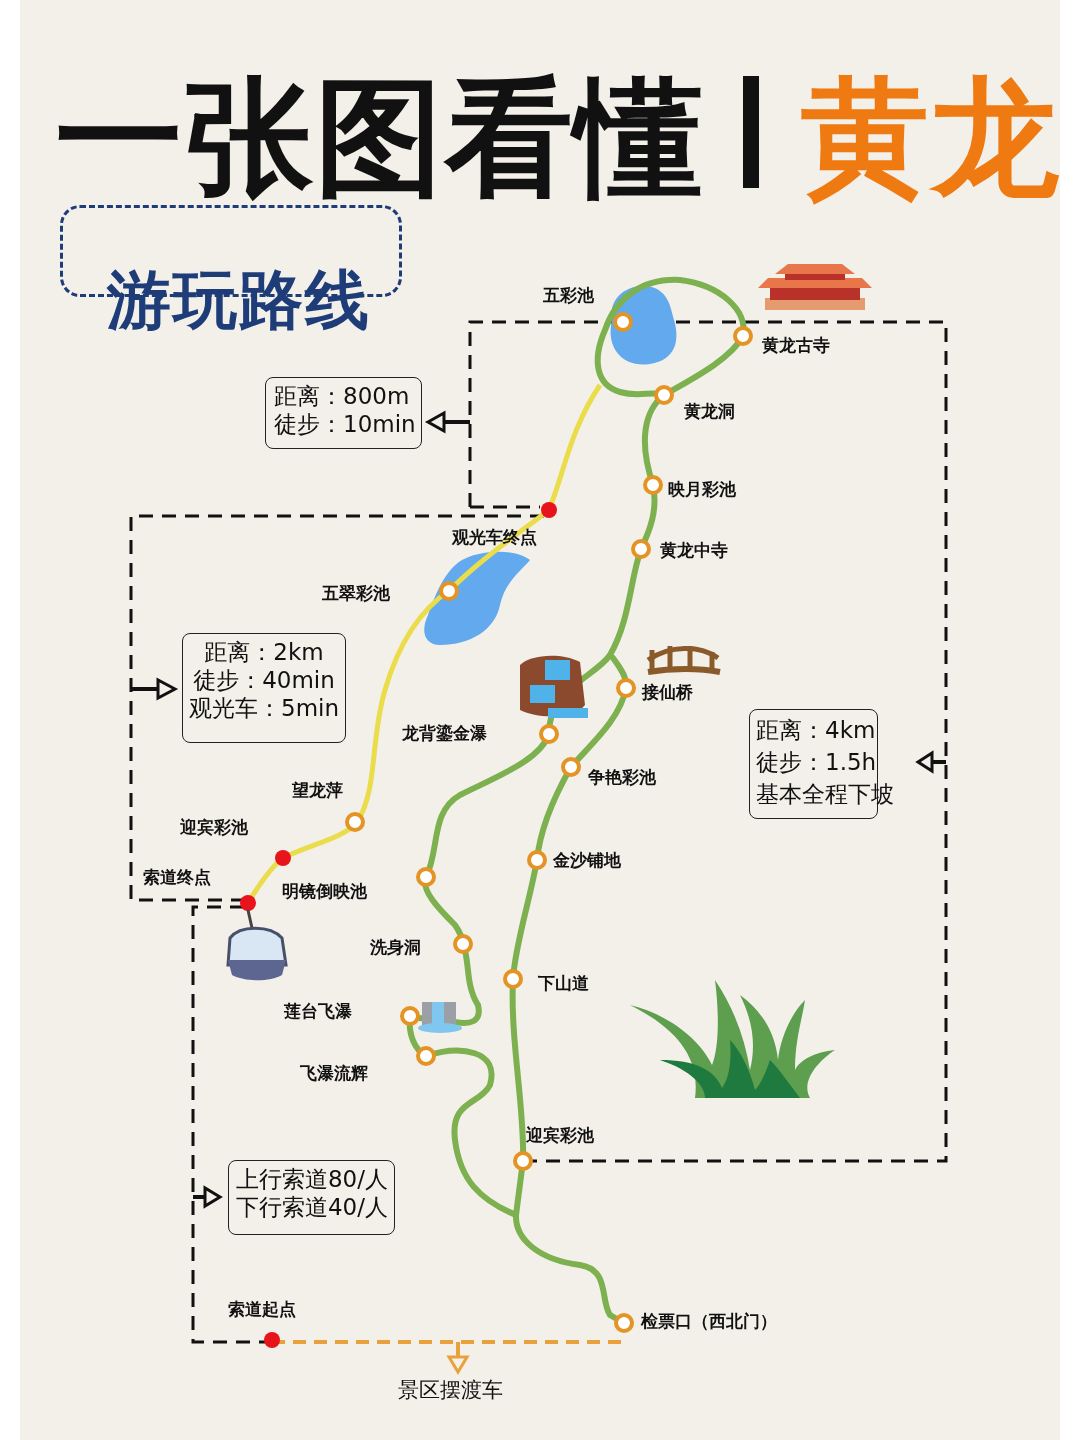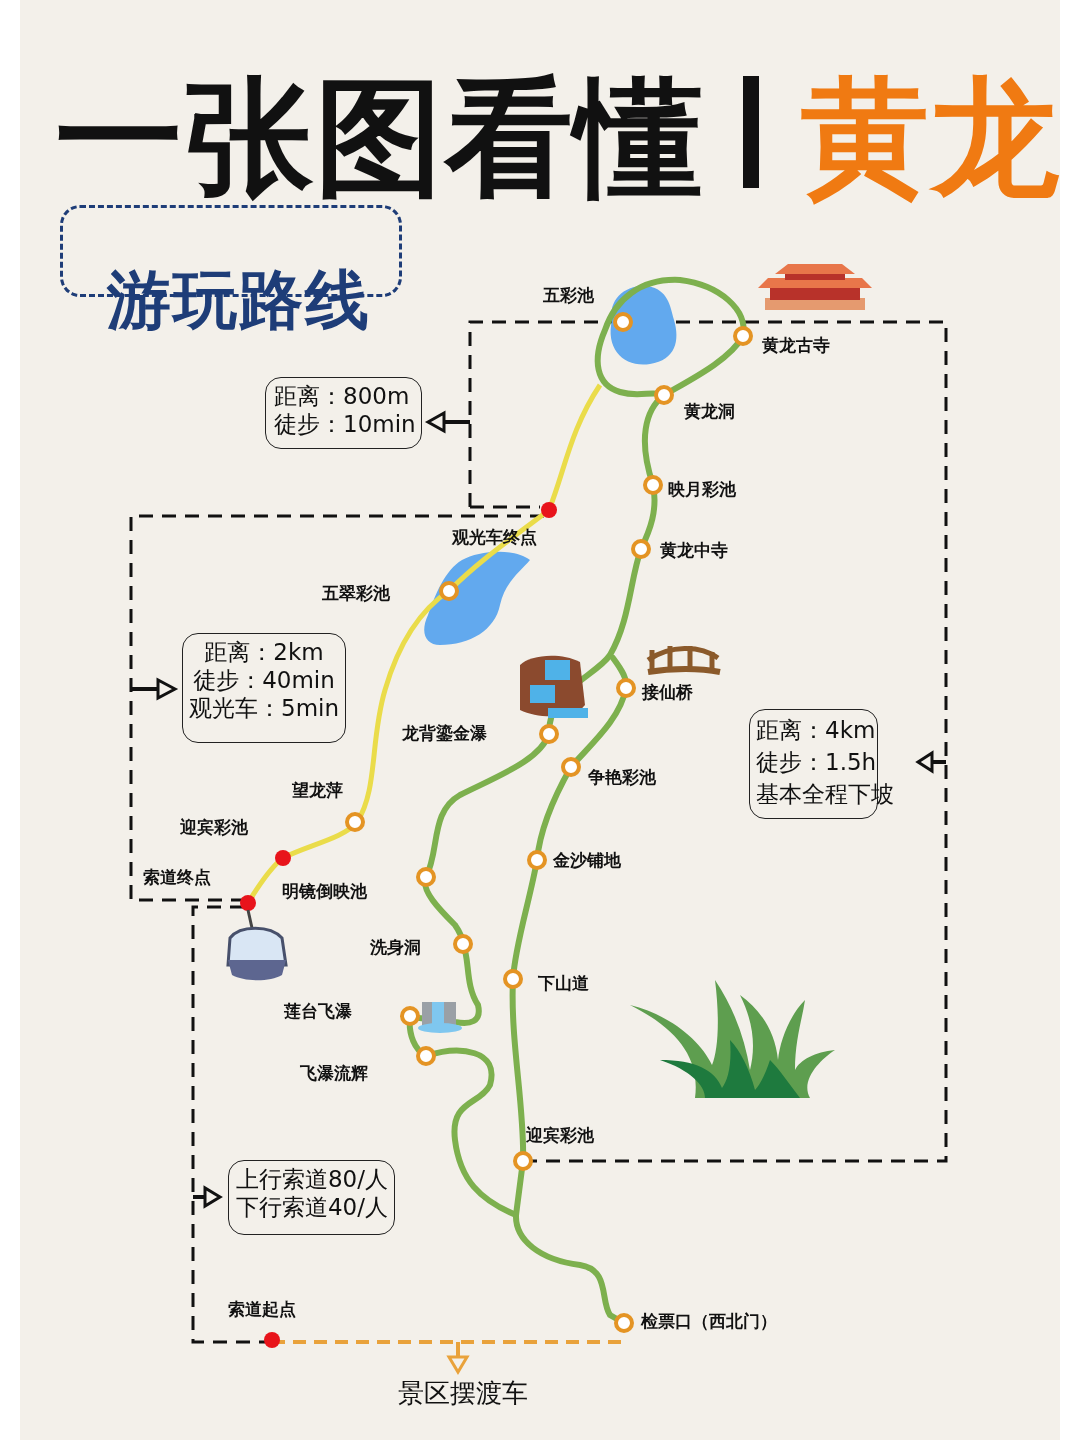--- a/index.html
+++ b/index.html
@@ -9,24 +9,24 @@
   .title{position:absolute;top:50px;left:55px;font-size:128px;font-weight:900;letter-spacing:2px;
          color:#111;line-height:150px;white-space:nowrap;margin-top:13px;}
   .title .sep{display:inline-block;width:16px;height:112px;background:#111;margin:0 42px 0 38px;vertical-align:-6px;}
   .title .accent{color:#f07a12;}
   .subtitle-box{position:absolute;left:60px;top:205px;width:342px;height:92px;border:3px dashed #1e3d78;
                 border-radius:20px;box-sizing:border-box;}
   .subtitle{position:absolute;left:8px;top:0;width:100%;text-align:center;font-size:64px;font-weight:900;
             color:#1e3d78;line-height:88px;letter-spacing:2px;margin-top:48px;}
   svg.map{position:absolute;left:0;top:0;}
   .lbl{position:absolute;font-size:17px;font-weight:bold;color:#111;white-space:nowrap;line-height:30px;}
-  .info{position:absolute;border:1.5px solid #222;border-radius:16px;background:transparent;
+  .info{position:absolute;border:1.5px solid #222;border-radius:8px;background:transparent;
         font-size:23px;color:#111;line-height:28px;text-align:center;box-sizing:border-box;padding:4px 6px;}
   .info div{white-space:nowrap;}
-  .small{position:absolute;font-size:26px;color:#111;white-space:nowrap;}
+  .small{position:absolute;font-size:21px;color:#111;white-space:nowrap;}
 </style>
 </head>
 <body>
 
 <div class="paper"></div>
 
 <div class="title"><span>一张图看懂</span><span class="sep"></span><span class="accent">黄龙</span></div>
 
 <div class="subtitle-box">
   <div class="subtitle">游玩路线</div>

